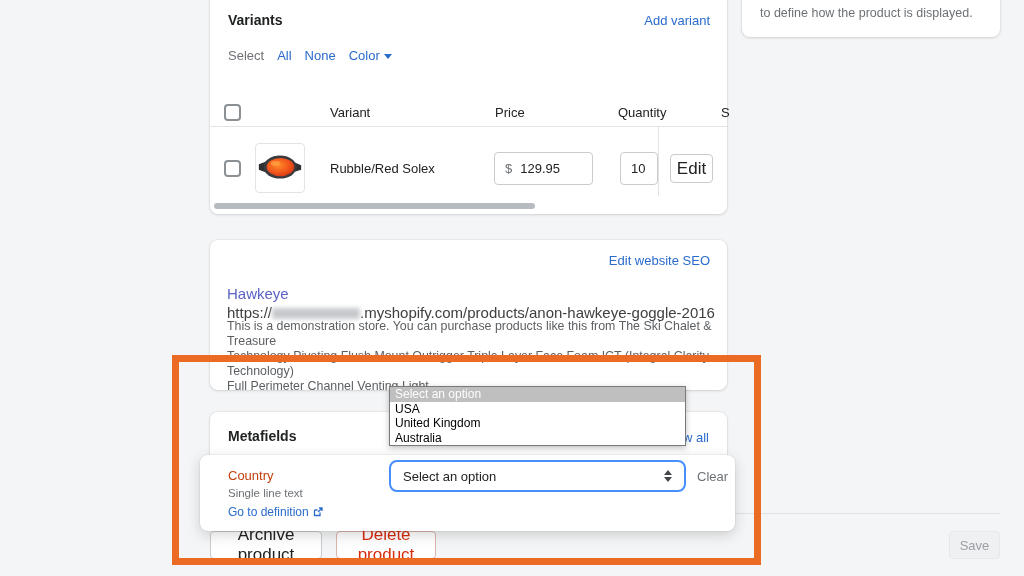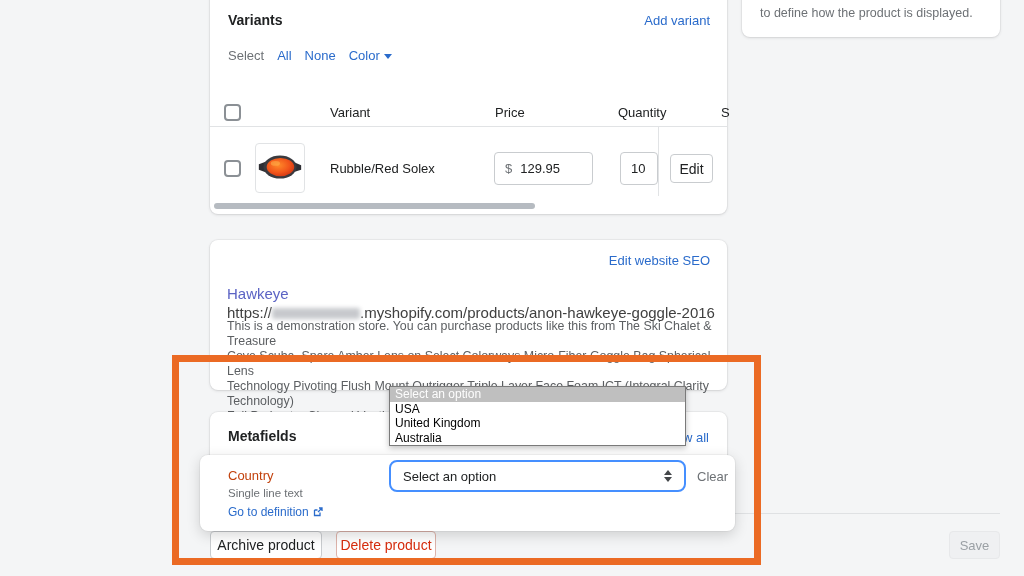--- a/index.html
+++ b/index.html
@@ -20,21 +20,21 @@
   .caret-down { display:inline-block; width:0; height:0; border-left:4px solid transparent;
                 border-right:4px solid transparent; border-top:5px solid #2a6bcb; margin-left:4px; vertical-align:middle; }
   .checkbox { position:absolute; width:17px; height:17px; border:2px solid #8b9095; border-radius:4px; background:#fff; cursor:pointer; }
   .col-head { position:absolute; font-size:13px; color:#202223; }
   .thead-border { position:absolute; left:0; width:100%; border-bottom:1px solid #e1e3e5; }
   .thumb { position:absolute; width:50px; height:50px; border:1px solid #e1e3e5; border-radius:4px; background:#fff;
            display:flex; align-items:center; justify-content:center; }
   .text-input { position:absolute; height:33px; border:1px solid #c9cccf; border-radius:4px; background:#fff;
                 display:flex; align-items:center; font-size:13px; color:#202223; padding:0 10px; }
   .btn { display:flex; align-items:center; justify-content:center; background:#fff;
-         border:1px solid #c9cccf; border-radius:4px; font-size:14px; color:#202223; cursor:pointer; }
+         border:1px solid #c9cccf; border-radius:4px; font-size:17px; color:#202223; cursor:pointer; }
   .v-divider { position:absolute; width:1px; background:#e1e3e5; }
   .scroll-track { position:absolute; }
   .scroll-thumb { position:absolute; height:6px; border-radius:3px; background:#b6bbc1; }
 
   
   #seo-card { left:210px; top:240px; width:517px; height:150px; }
   .seo-title { font-size:15px; color:#5b63c4; }
   .seo-url { font-size:15px; color:#404040; }
   .redacted { display:inline-block; width:88px; height:11px; background:#c7c9cd; border-radius:2px;
               filter:blur(2px); vertical-align:-1px; }
@@ -133,21 +133,20 @@
 
   <div class="card" id="seo-card">
     <a class="abs link" style="right:17px; top:13px; font-size:13px;">Edit website SEO</a>
 
     <div class="abs seo-title" style="left:17px; top:45px;">Hawkeye</div>
     <div class="abs seo-url" style="left:17px; top:64px;">
       <span>https://</span><span class="redacted"></span><span>.myshopify.com/products/anon-hawkeye-goggle-2016</span>
     </div>
     <div class="abs seo-desc" style="left:17px; top:79px; width:485px;">
       <div>This is a demonstration store. You can purchase products like this from The Ski Chalet &amp; Treasure</div>
-      <div>Cove Scuba. Spare Amber Lens on Select Colorways Micro-Fiber Goggle Bag Spherical Lens</div>
       <div>Technology Pivoting Flush Mount Outrigger Triple Layer Face Foam ICT (Integral Clarity Technology)</div>
       <div>Full Perimeter Channel Venting Light...</div>
     </div>
   </div>
 
   <div class="card" id="metafields-card">
     <div class="abs h2" style="left:18px; top:16px;">Metafields</div>
     <a class="abs link" style="right:18px; top:18px; font-size:13px;">View all</a>
   </div>
 

